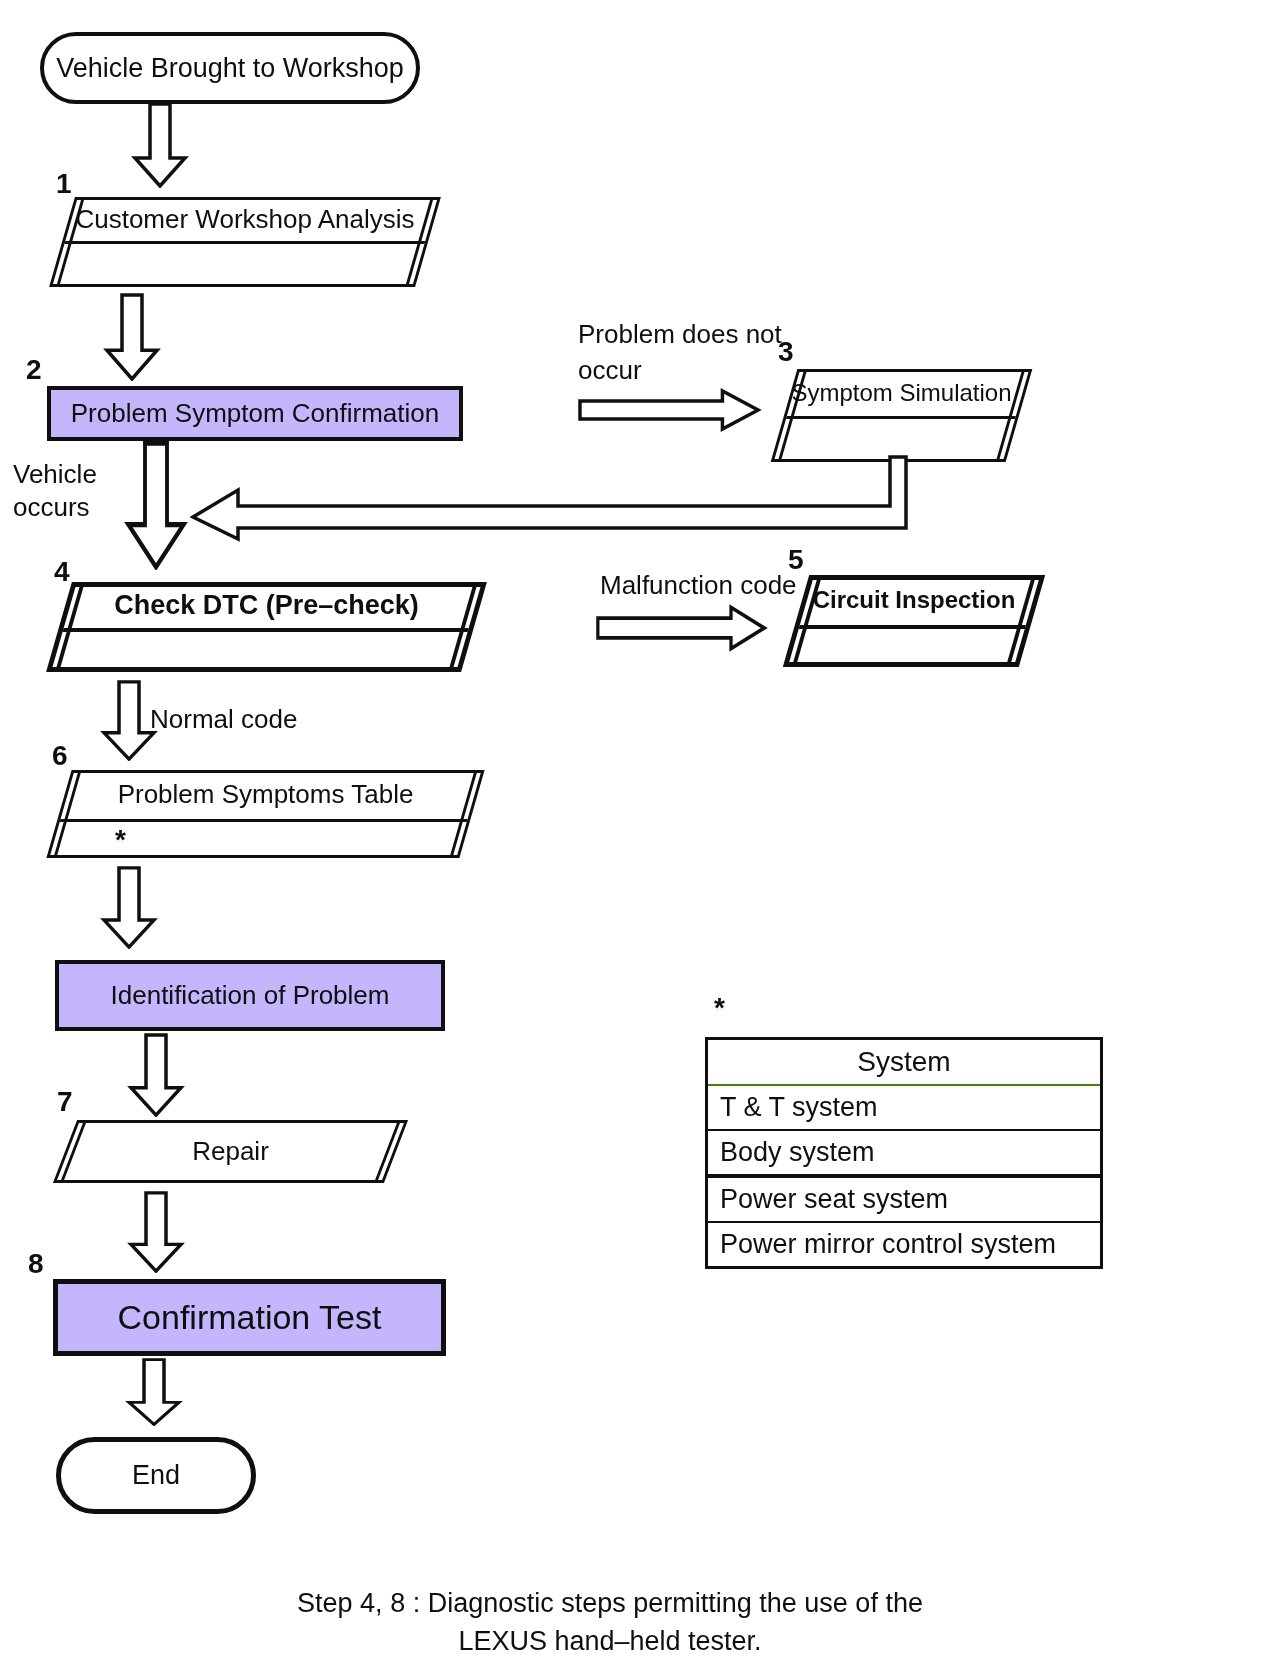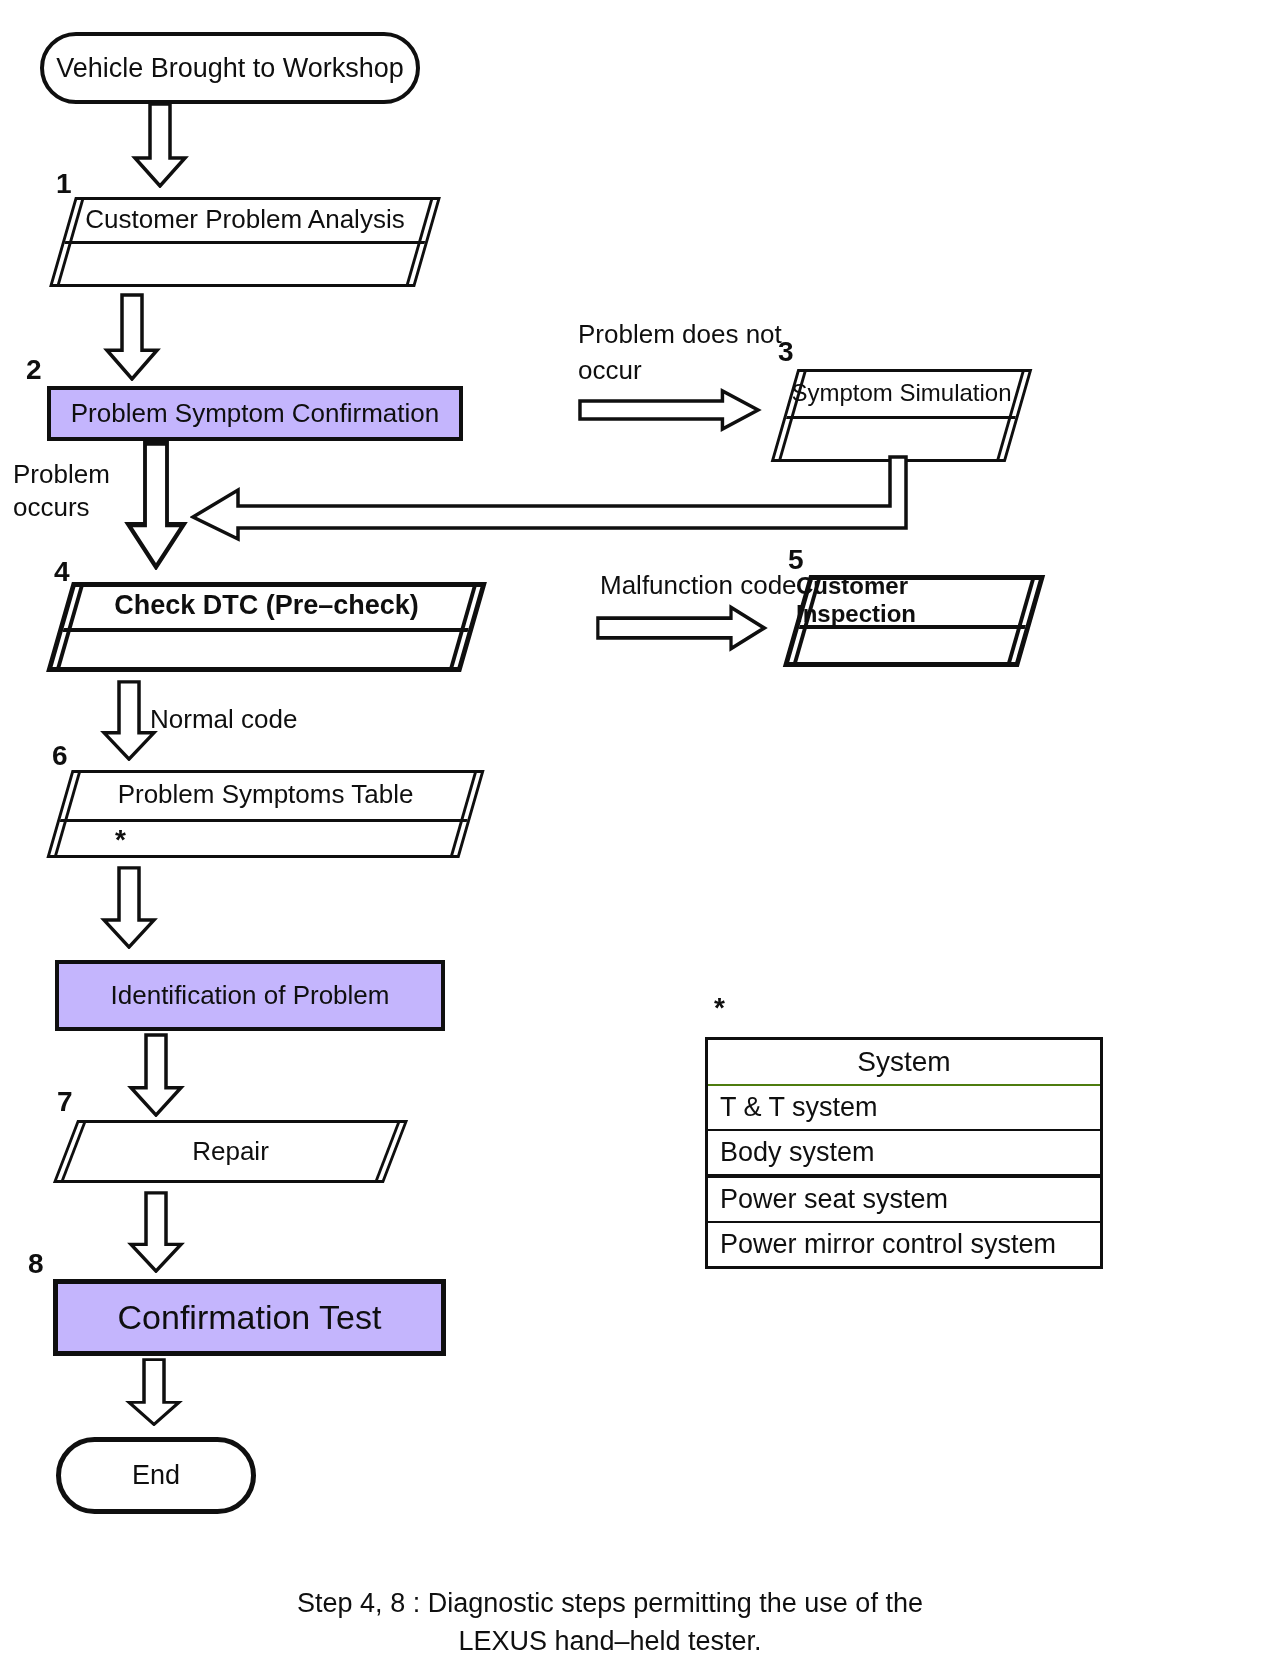--- a/index.html
+++ b/index.html
@@ -53,21 +53,21 @@
 
   <svg class="arr abs" style="left:130px;top:102px;" width="60" height="86" viewBox="0 0 60 86" preserveAspectRatio="none">
     <path d="M20 2 H40 V56 H55 L30 84 L5 56 H20 Z"></path>
     </svg>
 
   <div class="num" style="left:56px;top:170px;">1</div>
   <div class="pgram" style="left:62px;top:197px;width:366px;height:90px;">
     <div class="pg-shape">
       <div class="pg-div" style="top:41px;"></div>
     </div>
-    <div class="pg-label" style="top:0;height:44px;">Customer Problem Analysis</div>
+    <div class="pg-label" style="top:0;height:44px;">Customer Workshop Analysis</div>
   </div>
 
   <svg class="arr abs" style="left:102px;top:293px;" width="60" height="88" viewBox="0 0 60 86" preserveAspectRatio="none">
     <path d="M20 2 H40 V56 H55 L30 84 L5 56 H20 Z"></path>
     </svg>
 
   <div class="num" style="left:26px;top:356px;">2</div>
   <div class="rectnode" style="left:47px;top:386px;width:408px;height:47px;">
     <span>Problem Symptom Confirmation</span>
   </div>
@@ -86,21 +86,21 @@
       <div class="pg-div" style="top:44px;"></div>
     </div>
     <div class="pg-label" style="top:0;height:47px;font-size:24px;">Symptom Simulation</div>
   </div>
 
   <svg class="arr abs" style="left:190px;top:455px;" width="720" height="90" viewBox="0 0 720 90" preserveAspectRatio="none">
     <path d="M700 2 L716 2 L716 73 L48 73 L48 84 L3 62 L48 35 L48 51 L700 51 Z"></path>
     </svg>
 
   <div class="lbl" style="left:13px;top:458px;line-height:33px;">
-    <div>Problem</div>
+    <div>Vehicle</div>
     <div>occurs</div>
   </div>
   <svg class="arr abs" style="left:123px;top:440px;" width="66" height="130" viewBox="0 0 60 86" preserveAspectRatio="none">
     <path d="M20 2 H40 V56 H55 L30 84 L5 56 H20 Z"></path>
     </svg>
 
   <div class="num" style="left:54px;top:558px;">4</div>
   <div class="pgram thick boldtxt" style="left:59px;top:582px;width:415px;height:90px;">
     <div class="pg-shape">
       <div class="pg-div" style="top:41px;"></div>
@@ -111,21 +111,21 @@
   <div class="lbl" style="left:600px;top:568px;">Malfunction code</div>
   <svg class="arr abs" style="left:596px;top:603px;" width="172" height="50" viewBox="0 0 186 46" preserveAspectRatio="none">
     <path d="M2 14 H146 V4 L182 23 L146 42 V32 H2 Z"></path>
     </svg>
 
   <div class="num" style="left:788px;top:546px;">5</div>
   <div class="pgram thick boldtxt" style="left:796px;top:575px;width:236px;height:92px;">
     <div class="pg-shape">
       <div class="pg-div" style="top:45px;"></div>
     </div>
-    <div class="pg-label" style="top:0;height:49px;font-size:24px;">Customer Inspection</div>
+    <div class="pg-label" style="top:0;height:49px;font-size:24px;">Circuit Inspection</div>
   </div>
 
   <svg class="arr abs" style="left:99px;top:680px;" width="60" height="81" viewBox="0 0 60 86" preserveAspectRatio="none">
     <path d="M20 2 H40 V56 H55 L30 84 L5 56 H20 Z"></path>
     </svg>
   <div class="lbl" style="left:150px;top:702px;">Normal code</div>
 
   <div class="num" style="left:52px;top:742px;">6</div>
   <div class="pgram" style="left:59px;top:770px;width:413px;height:88px;">
     <div class="pg-shape">

